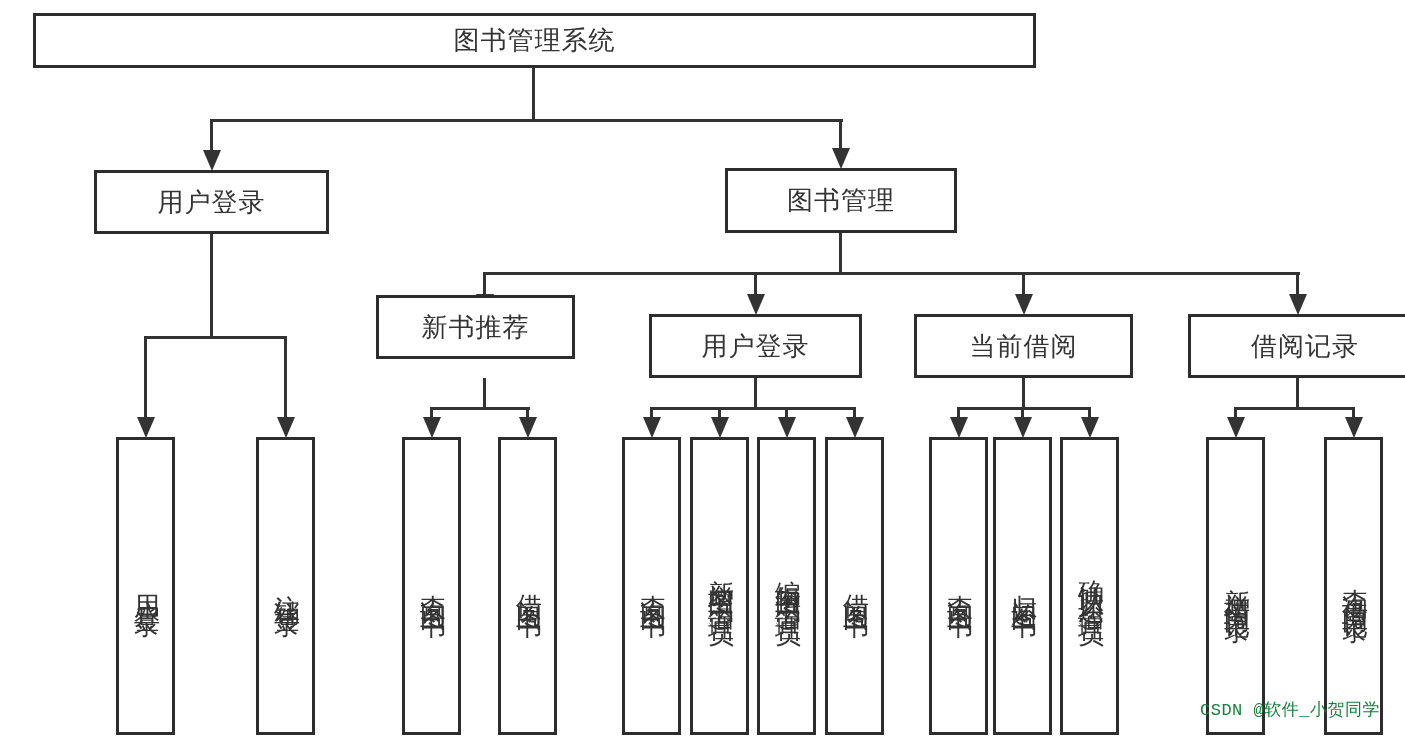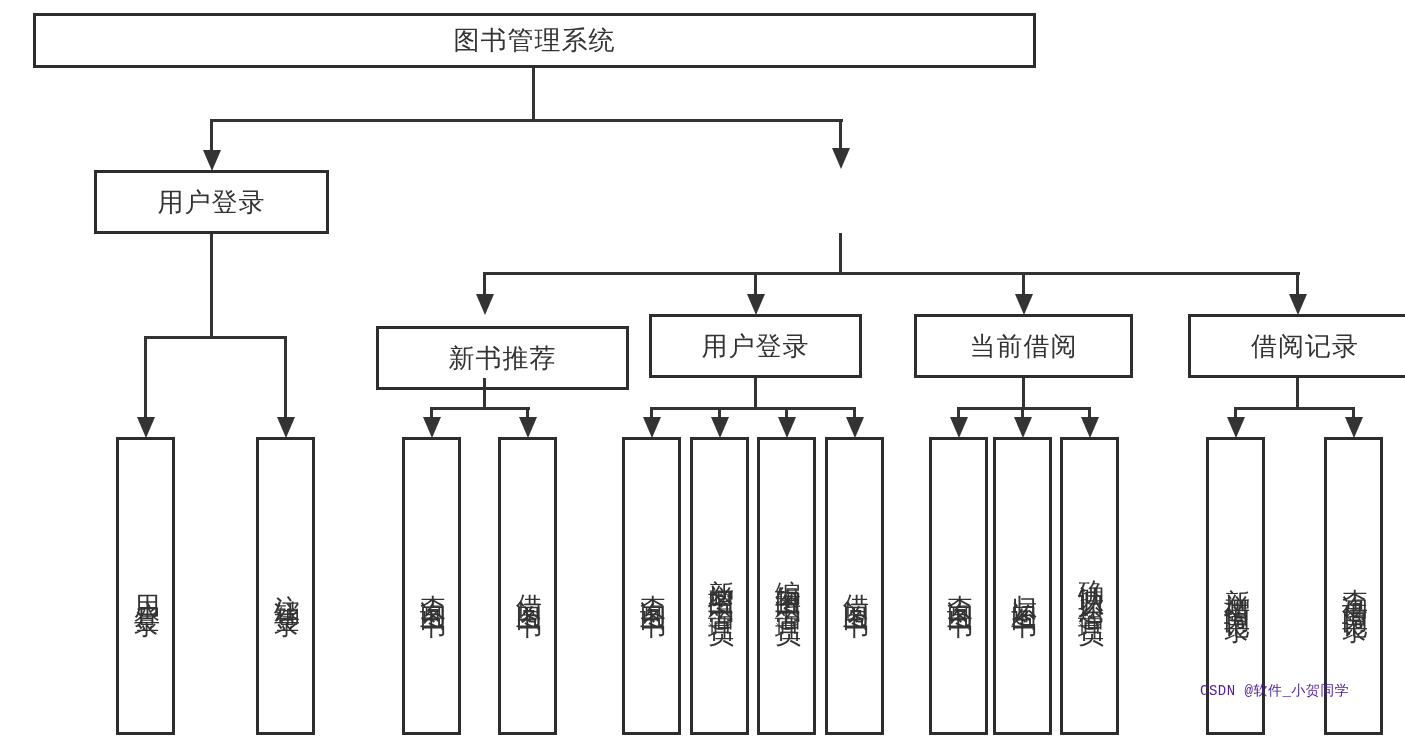--- a/index.html
+++ b/index.html
@@ -18,22 +18,22 @@
     writing-mode:vertical-rl; text-orientation:mixed;
     font-size:26px; line-height:1; letter-spacing:6px; white-space:nowrap;
   }
   .line { position:absolute; background:#333333; }
   .arrowhead {
     position:absolute; width:0; height:0;
     border-left:9px solid transparent; border-right:9px solid transparent;
     border-top:21px solid #333333;
   }
   #watermark {
-    position:absolute; left:1188px; top:682px; z-index:5;
-    font-size:14px; letter-spacing:0.5px; color:#4c1d95; white-space:nowrap;
+    position:absolute; left:1188px; top:698px; z-index:5;
+    font-size:17px; letter-spacing:0.5px; color:#15803d; white-space:nowrap;
   }
 </style>
 </head>
 <body>
 
 <div id="stage">
 
   <div class="node h-node" style="left:21px;top:13px;width:1003px;height:55px">
     <span class="lbl">图书管理系统</span>
   </div>
@@ -41,40 +41,43 @@
   <div class="line" style="left:520px;top:68px;width:3px;height:52px"></div>
   <div class="line" style="left:198px;top:119px;width:633px;height:3px"></div>
   <div class="line" style="left:198px;top:119px;width:3px;height:31px"></div>
   <div class="arrowhead" style="left:191px;top:150px"></div>
   <div class="line" style="left:827px;top:119px;width:3px;height:29px"></div>
   <div class="arrowhead" style="left:820px;top:148px"></div>
 
   <div class="node h-node" style="left:82px;top:170px;width:235px;height:64px">
     <span class="lbl">用户登录</span>
   </div>
+  <div class="node h-node" style="left:713px;top:168px;width:232px;height:65px">
+    <span class="lbl">图书管理</span>
+  </div>
 
   <div class="line" style="left:198px;top:234px;width:3px;height:102px"></div>
   <div class="line" style="left:132px;top:336px;width:143px;height:3px"></div>
   <div class="line" style="left:132px;top:336px;width:3px;height:81px"></div>
   <div class="arrowhead" style="left:125px;top:417px"></div>
   <div class="line" style="left:272px;top:336px;width:3px;height:81px"></div>
   <div class="arrowhead" style="left:265px;top:417px"></div>
 
   <div class="line" style="left:827px;top:233px;width:3px;height:39px"></div>
   <div class="line" style="left:471px;top:272px;width:817px;height:3px"></div>
   <div class="line" style="left:471px;top:272px;width:3px;height:22px"></div>
   <div class="arrowhead" style="left:464px;top:294px"></div>
   <div class="line" style="left:742px;top:272px;width:3px;height:22px"></div>
   <div class="arrowhead" style="left:735px;top:294px"></div>
   <div class="line" style="left:1010px;top:272px;width:3px;height:22px"></div>
   <div class="arrowhead" style="left:1003px;top:294px"></div>
   <div class="line" style="left:1284px;top:272px;width:3px;height:22px"></div>
   <div class="arrowhead" style="left:1277px;top:294px"></div>
 
-  <div class="node h-node" style="left:364px;top:326px;width:253px;height:64px">
+  <div class="node h-node" style="left:364px;top:295px;width:199px;height:64px">
     <span class="lbl">新书推荐</span>
   </div>
   <div class="node h-node" style="left:637px;top:314px;width:213px;height:64px">
     <span class="lbl">用户登录</span>
   </div>
   <div class="node h-node" style="left:902px;top:314px;width:219px;height:64px">
     <span class="lbl">当前借阅</span>
   </div>
   <div class="node h-node" style="left:1176px;top:314px;width:234px;height:64px">
     <span class="lbl">借阅记录</span>

